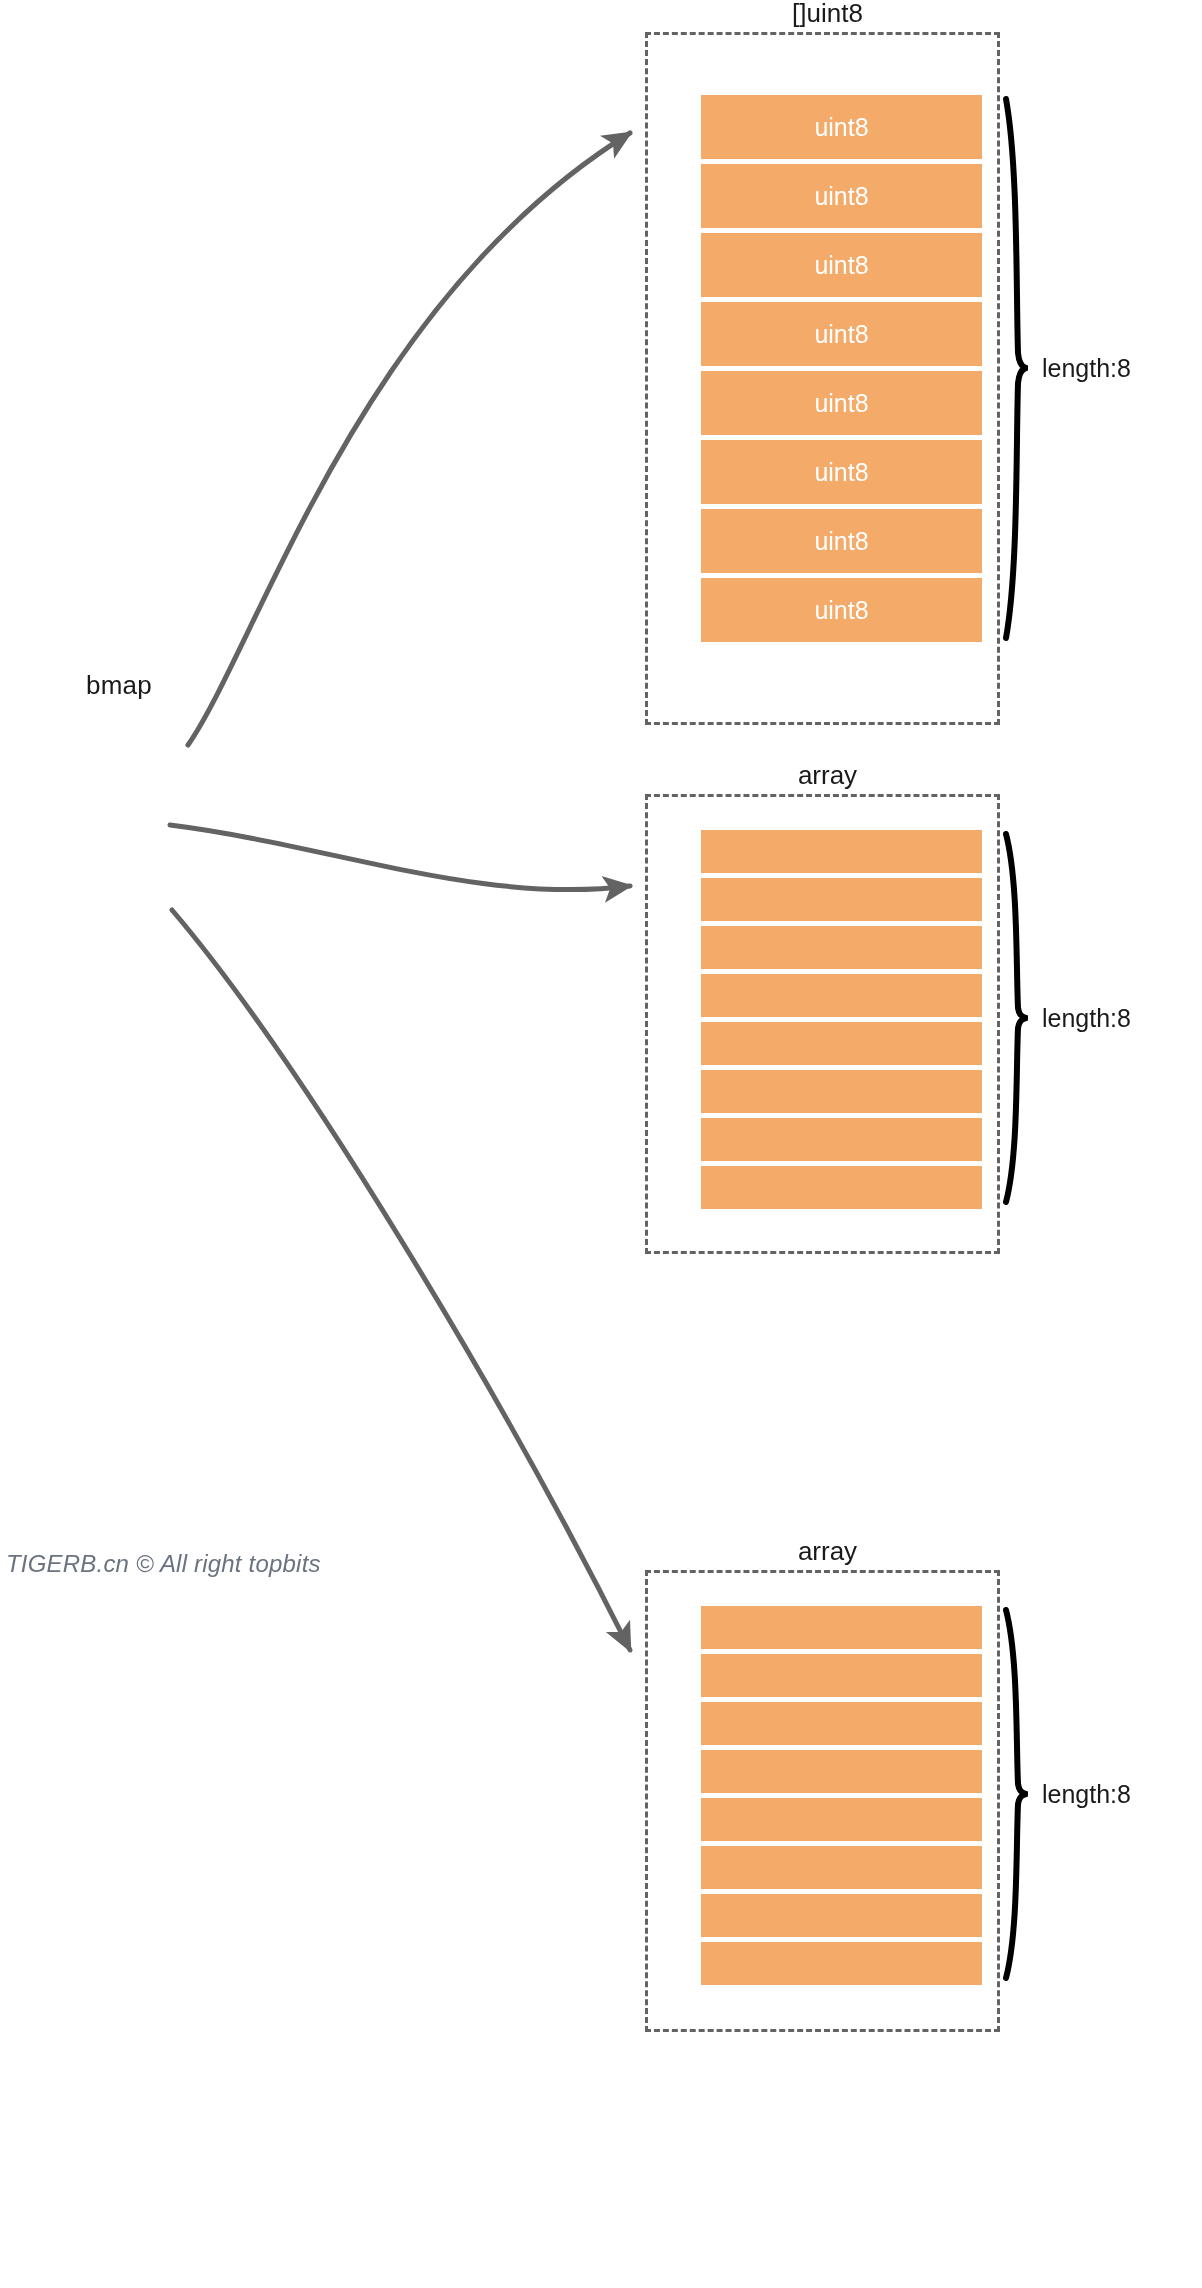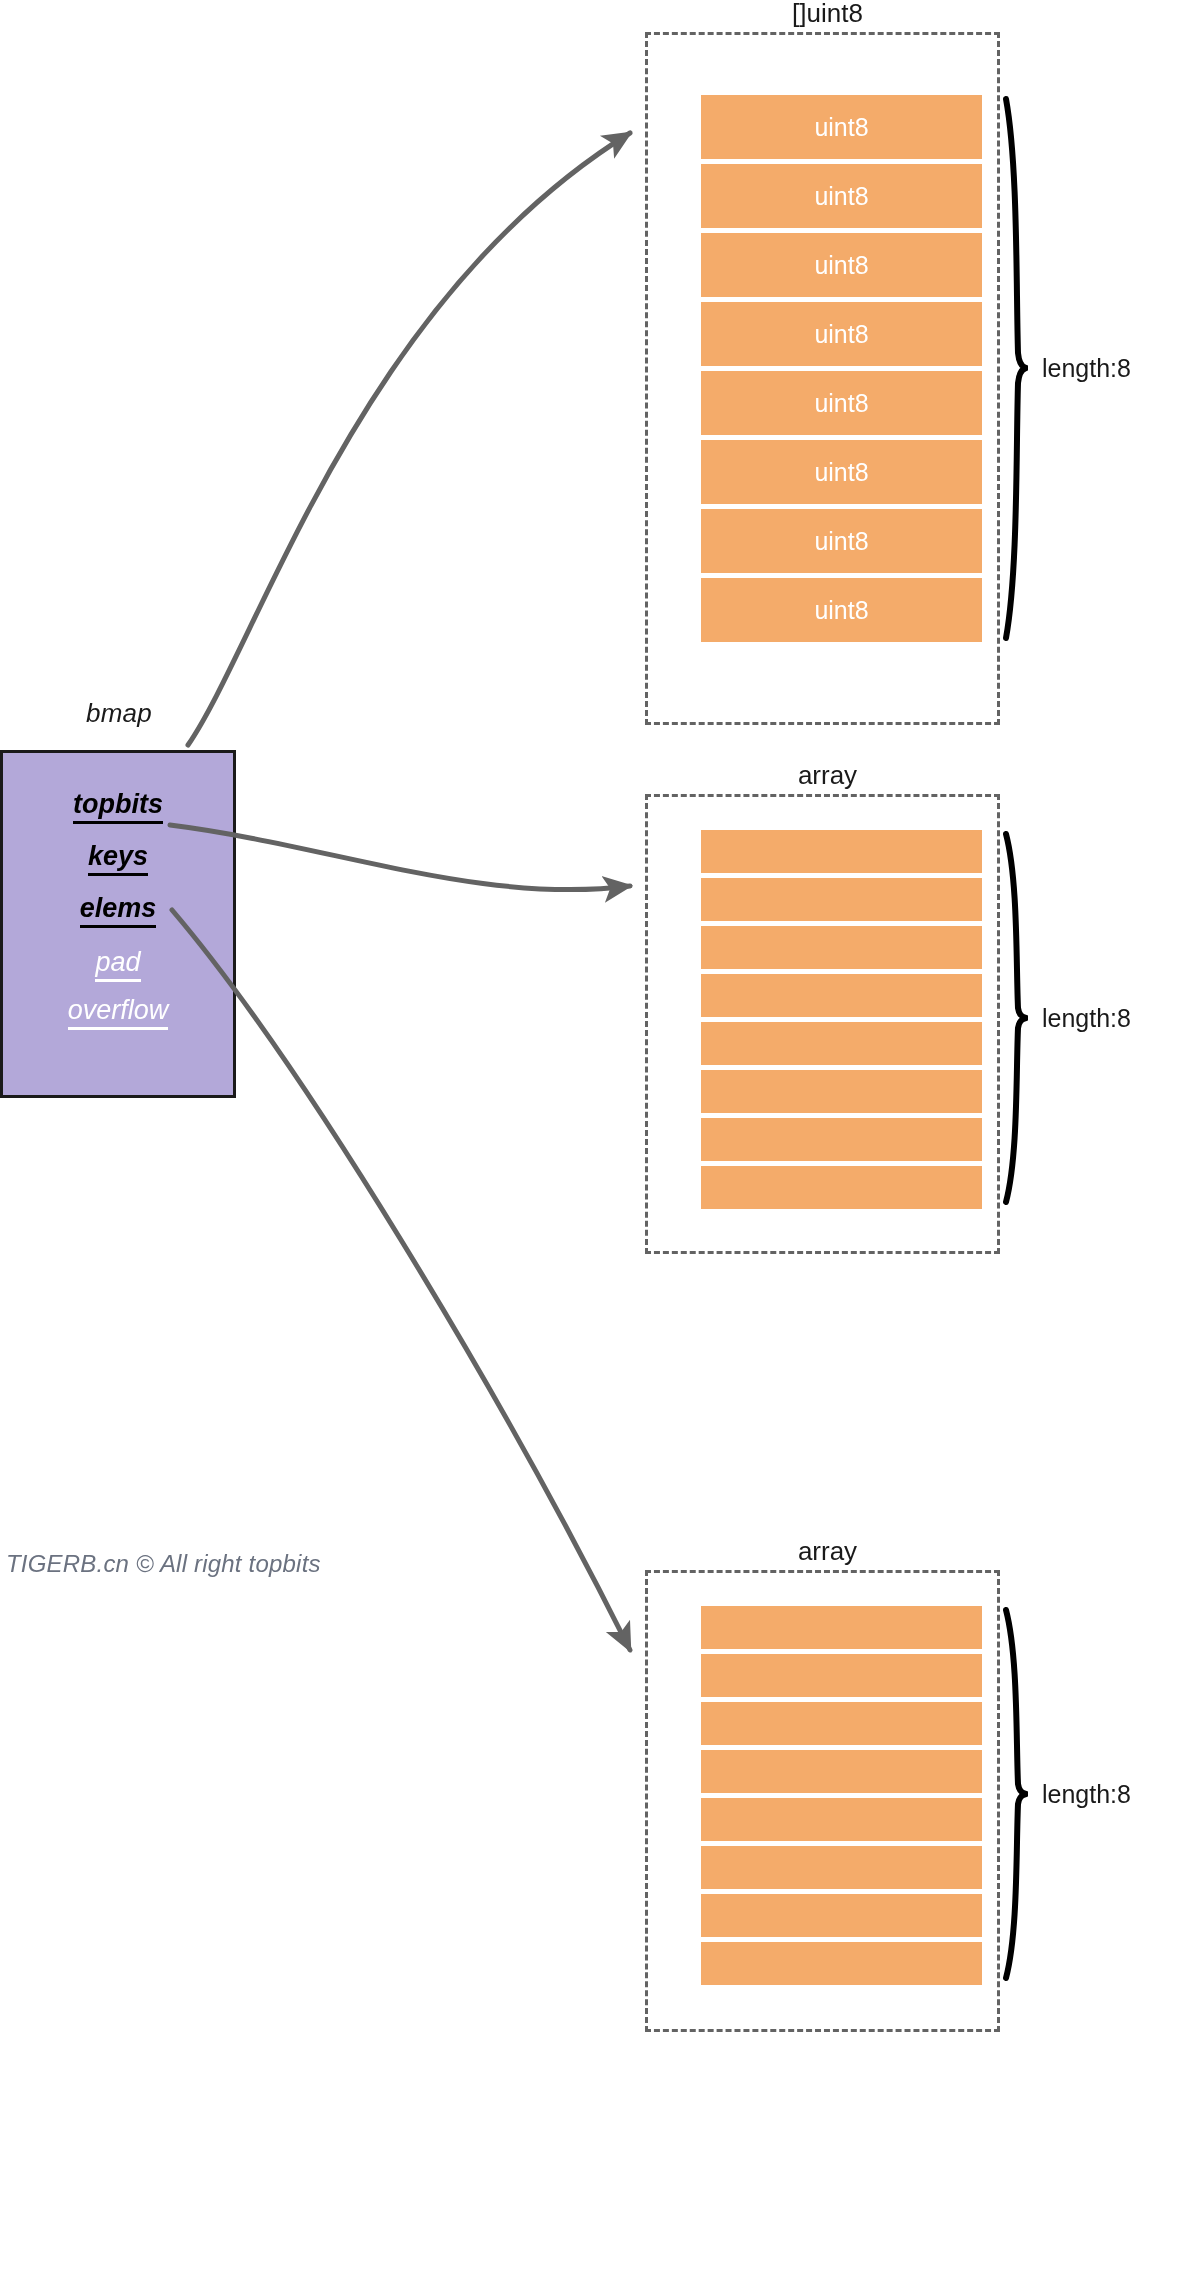--- a/index.html
+++ b/index.html
@@ -29,24 +29,23 @@
     width: 1202px;
     height: 2288px;
     pointer-events: none;
     z-index: 5;
   }
 
   
   .bmap-wrap {
     position: absolute;
     left: 0px;
-    top: 700px;
+    top: 672px;
     width: 238px;
     z-index: 3;
-    font-style: italic;
   }
   .bmap-title {
     text-align: center;
     font-size: 26px;
     color: #1a1a1a;
     letter-spacing: 0.3px;
     line-height: 1;
     padding-bottom: 24px;
   }
   .bmap-box {
@@ -160,37 +159,20 @@
 
     <path d="M 188 745 C 260 640 360 300 630 133" fill="none" stroke="#636363" stroke-width="5" stroke-linecap="round" marker-end="url(#arrowhead)"></path>
 
     <path d="M 170 825 C 330 845 480 905 630 886" fill="none" stroke="#636363" stroke-width="5" stroke-linecap="round" marker-end="url(#arrowhead)"></path>
 
     <path d="M 172 910 C 300 1060 500 1390 630 1650" fill="none" stroke="#636363" stroke-width="5" stroke-linecap="round" marker-end="url(#arrowhead)"></path>
   </svg>
 
   <div class="bmap-wrap">
     <div class="bmap-title">bmap</div>
-    <div class="bmap-box">
-      <div class="bmap-field pos-0">
-        <span class="underlined f-dark">topbits</span>
-      </div>
-      <div class="bmap-field pos-1">
-        <span class="underlined f-dark">keys</span>
-      </div>
-      <div class="bmap-field pos-2">
-        <span class="underlined f-dark">elems</span>
-      </div>
-      <div class="bmap-field pos-3">
-        <span class="underlined f-light">pad</span>
-      </div>
-      <div class="bmap-field pos-4">
-        <span class="underlined f-light">overflow</span>
-      </div>
-    </div>
   </div>
 
   <div class="arr-group" style="left:645px; top:0px; width:365px; height:730px;">
     <div class="arr-title">[]uint8</div>
     <div class="arr-dashed" style="top:32px; width:355px; height:693px;"></div>
     <div class="arr-cells" style="left:21px; top:95px; width:316px;">
       <div class="cell" style="height:64px;">uint8</div>
       <div class="cell" style="height:64px;">uint8</div>
       <div class="cell" style="height:64px;">uint8</div>
       <div class="cell" style="height:64px;">uint8</div>

